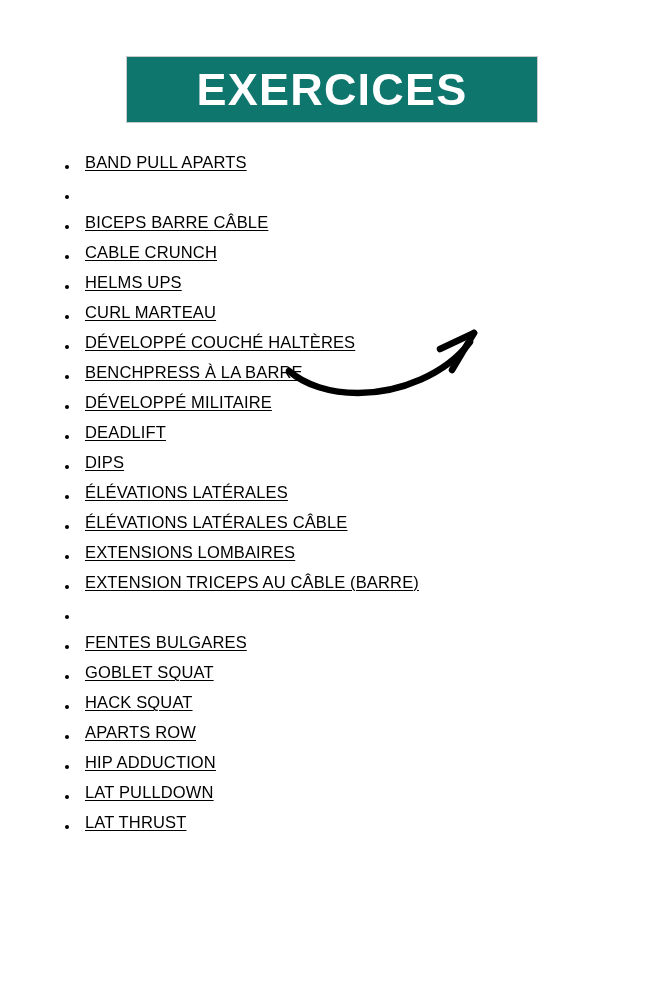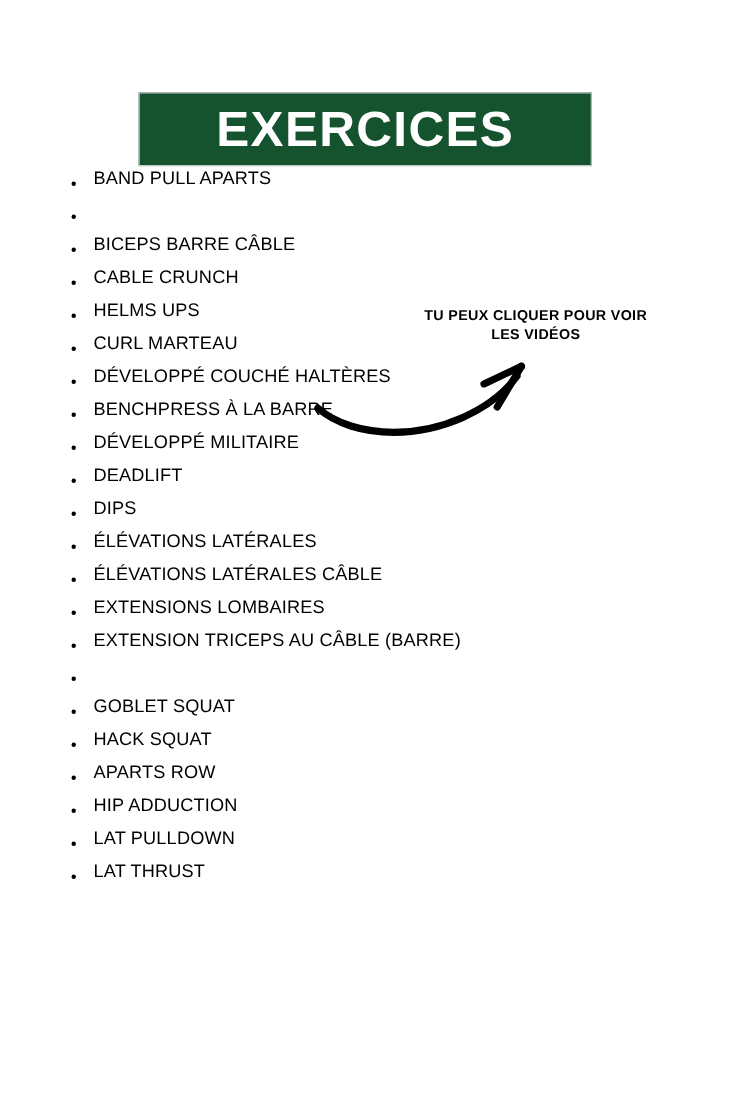--- a/index.html
+++ b/index.html
@@ -22,27 +22,26 @@
     height: 1006px;
   }
 
   
   .header-banner {
     position: absolute;
     left: 126px;
     top: 56px;
     width: 412px;
     height: 67px;
-    background: #14532d;
+    background: #0f766e;
     border: 1px solid #c9c9c9;
     box-sizing: border-box;
     display: flex;
     align-items: center;
     justify-content: center;
-    margin-top: 28px;
   }
   .header-title {
     color: #ffffff;
     font-size: 45px;
     font-weight: bold;
     letter-spacing: 1.2px;
     line-height: 1;
     font-family: "Liberation Sans", sans-serif;
   }
 
@@ -71,20 +70,21 @@
     height: 4px;
     background: #000000;
     border-radius: 50%;
   }
   .exercise-link {
     display: inline-block;
     color: #000000;
     font-size: 16.5px;
     line-height: 20px;
     letter-spacing: 0.15px;
+    text-decoration: underline;
     text-underline-offset: 2px;
     text-decoration-thickness: 1px;
     white-space: nowrap;
     cursor: pointer;
     font-family: "Liberation Sans", sans-serif;
   }
 
   
   .annotation {
     position: absolute;
@@ -128,32 +128,29 @@
       <li class="exercise-item"><span class="bullet"></span><span class="exercise-link">DÉVELOPPÉ COUCHÉ HALTÈRES</span></li>
       <li class="exercise-item"><span class="bullet"></span><span class="exercise-link">BENCHPRESS À LA BARRE</span></li>
       <li class="exercise-item"><span class="bullet"></span><span class="exercise-link">DÉVELOPPÉ MILITAIRE</span></li>
       <li class="exercise-item"><span class="bullet"></span><span class="exercise-link">DEADLIFT</span></li>
       <li class="exercise-item"><span class="bullet"></span><span class="exercise-link">DIPS</span></li>
       <li class="exercise-item"><span class="bullet"></span><span class="exercise-link">ÉLÉVATIONS LATÉRALES</span></li>
       <li class="exercise-item"><span class="bullet"></span><span class="exercise-link">ÉLÉVATIONS LATÉRALES CÂBLE</span></li>
       <li class="exercise-item"><span class="bullet"></span><span class="exercise-link">EXTENSIONS LOMBAIRES</span></li>
       <li class="exercise-item"><span class="bullet"></span><span class="exercise-link">EXTENSION TRICEPS AU CÂBLE (BARRE)</span></li>
       <li class="exercise-item"><span class="bullet"></span></li>
+      <li class="exercise-item"><span class="bullet"></span><span class="exercise-link">FENTES BULGARES</span></li>
       <li class="exercise-item"><span class="bullet"></span><span class="exercise-link">GOBLET SQUAT</span></li>
       <li class="exercise-item"><span class="bullet"></span><span class="exercise-link">HACK SQUAT</span></li>
       <li class="exercise-item"><span class="bullet"></span><span class="exercise-link">APARTS ROW</span></li>
       <li class="exercise-item"><span class="bullet"></span><span class="exercise-link">HIP ADDUCTION</span></li>
       <li class="exercise-item"><span class="bullet"></span><span class="exercise-link">LAT PULLDOWN</span></li>
       <li class="exercise-item"><span class="bullet"></span><span class="exercise-link">LAT THRUST</span></li>
     </ul>
 
-  <div class="annotation">
-    <span>TU PEUX CLIQUER POUR VOIR</span><br>
-    <span>LES VIDÉOS</span>
-  </div>
 
   <svg class="arrow-layer" viewBox="0 0 663 1006">
     <path d="M 289 371
              C 305 385, 330 393, 358 393
              C 400 393, 446 374, 470 342" fill="none" stroke="#000000" stroke-width="6.5" stroke-linecap="round"></path>
     <path d="M 474 333 L 452 370" fill="none" stroke="#000000" stroke-width="6.5" stroke-linecap="round"></path>
     <path d="M 474 333 L 440 349" fill="none" stroke="#000000" stroke-width="6.5" stroke-linecap="round"></path>
   </svg>
 
 </div>

